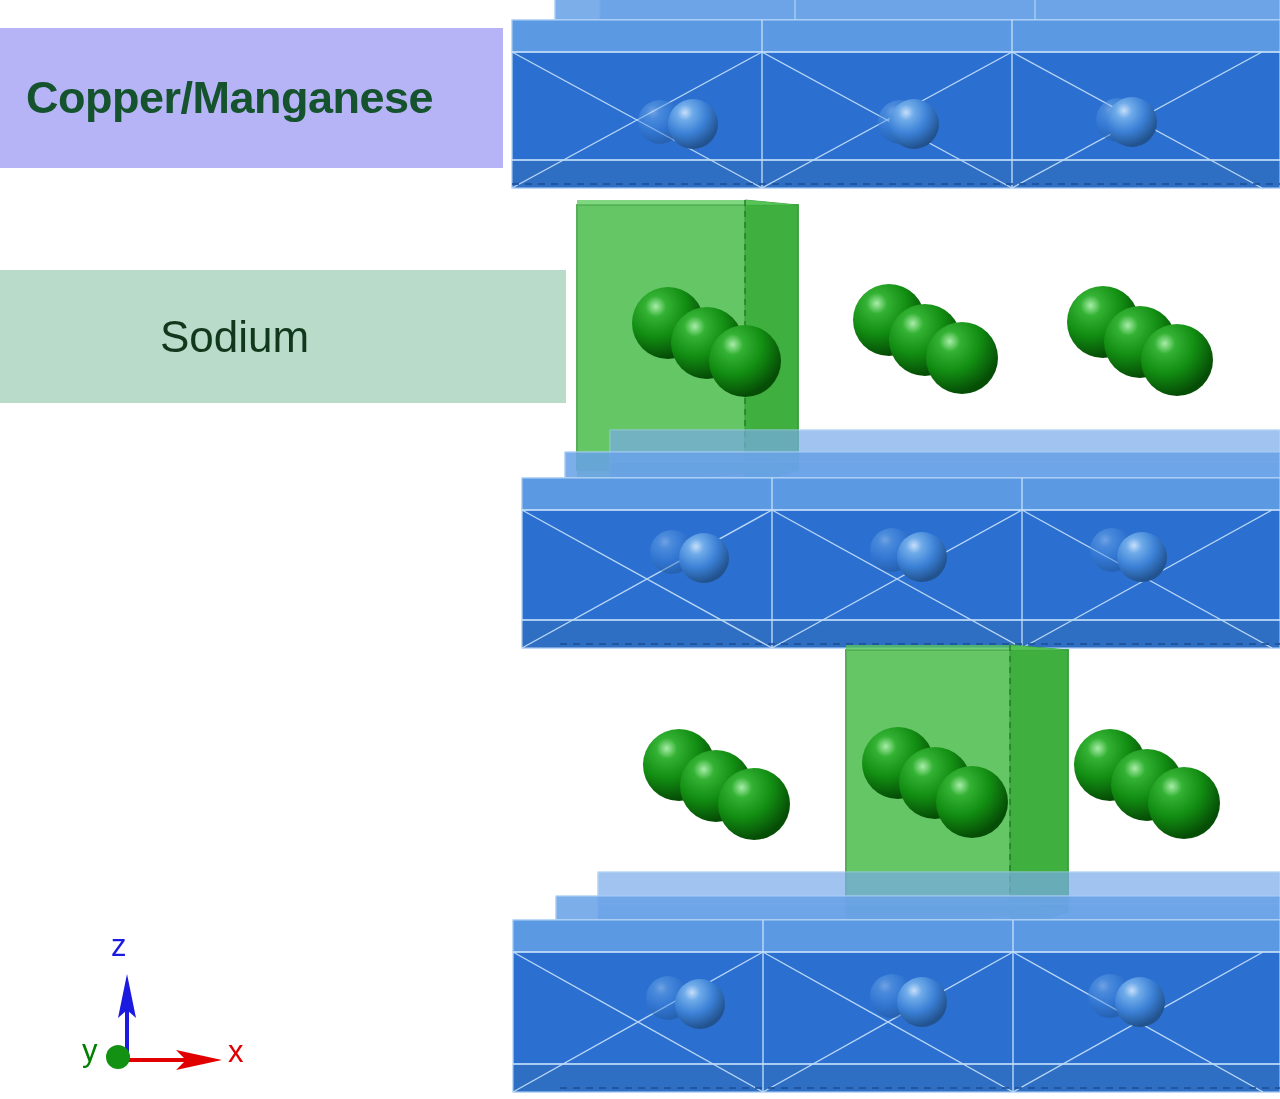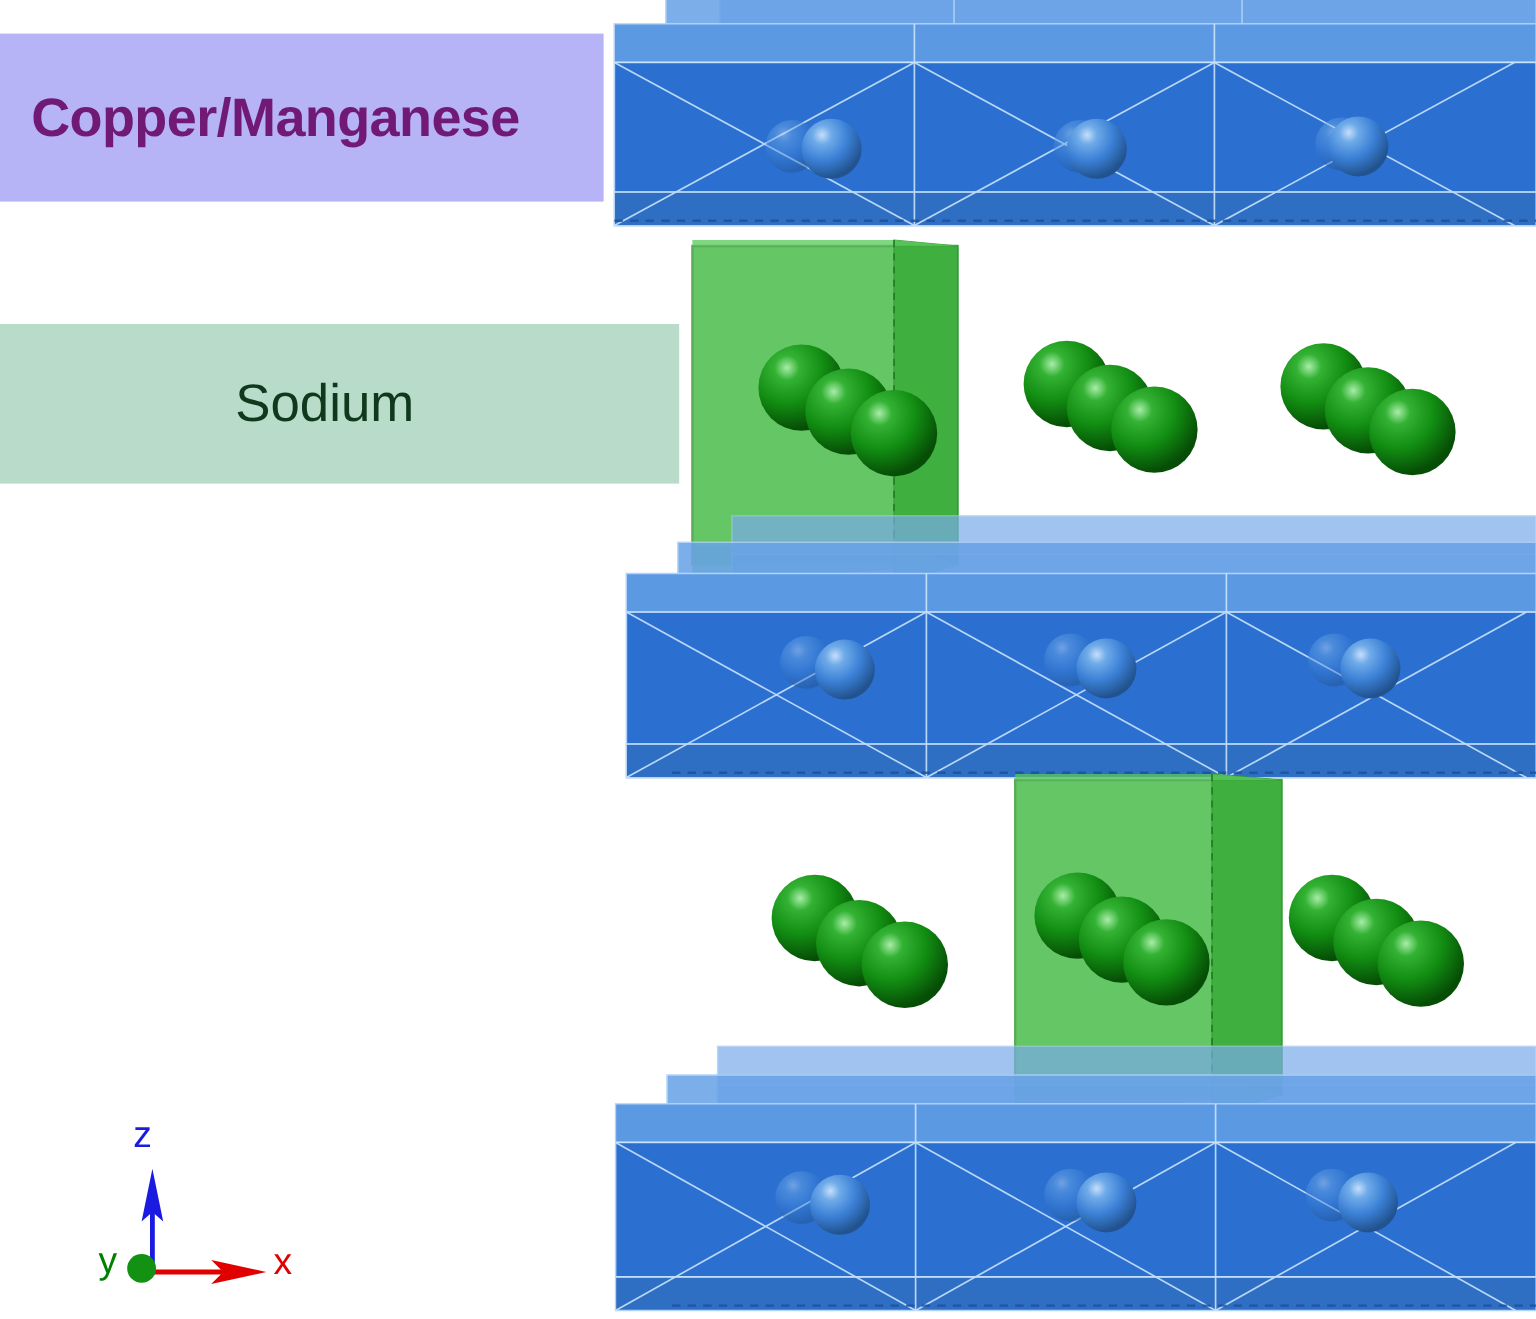--- a/index.html
+++ b/index.html
@@ -3,28 +3,27 @@
 <meta charset="utf-8">
 <style>
   html,body{margin:0;padding:0;background:#ffffff;}
   body{width:1280px;height:1099px;font-family:"Liberation Sans",sans-serif;overflow:hidden;}
   #stage{position:relative;width:1280px;height:1099px;background:#fff;overflow:hidden;}
 
   
   .legend-bar{position:absolute;display:flex;align-items:center;}
   #legend-cumn{left:0;top:28px;width:503px;height:140px;background:#b7b3f7;}
   #legend-cumn .legend-text{
-    padding-left:26px;font-size:45px;font-weight:bold;color:#701a75;
+    padding-left:26px;font-size:45px;font-weight:bold;color:#14532d;
     letter-spacing:-0.5px;white-space:nowrap;
   }
   #legend-na{left:0;top:270px;width:566px;height:133px;background:#b9dbc9;}
   #legend-na .legend-text{
     padding-left:160px;font-size:44px;font-weight:normal;color:#10381d;
     white-space:nowrap;
-    margin-left:36px;
   }
 
   
   #scene{position:absolute;left:0;top:0;width:1280px;height:1099px;}
 
   
   #axis-widget{position:absolute;left:60px;top:930px;width:220px;height:170px;}
   .axis-label{position:absolute;font-size:31px;font-weight:normal;}
   #axis-label-z{color:#1a1ae0;left:51px;top:-2px;}
   #axis-label-x{color:#e00000;left:168px;top:104px;}

